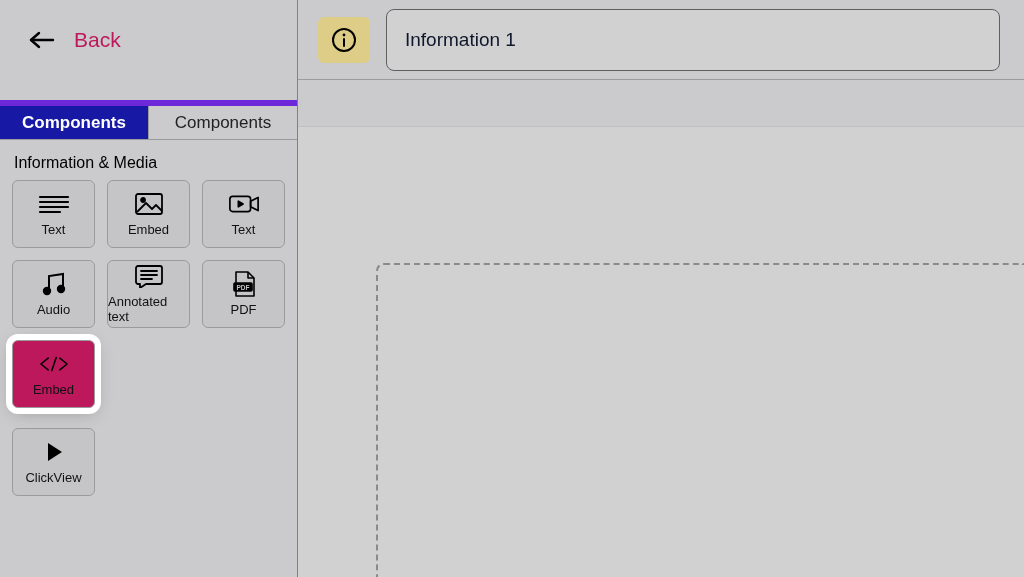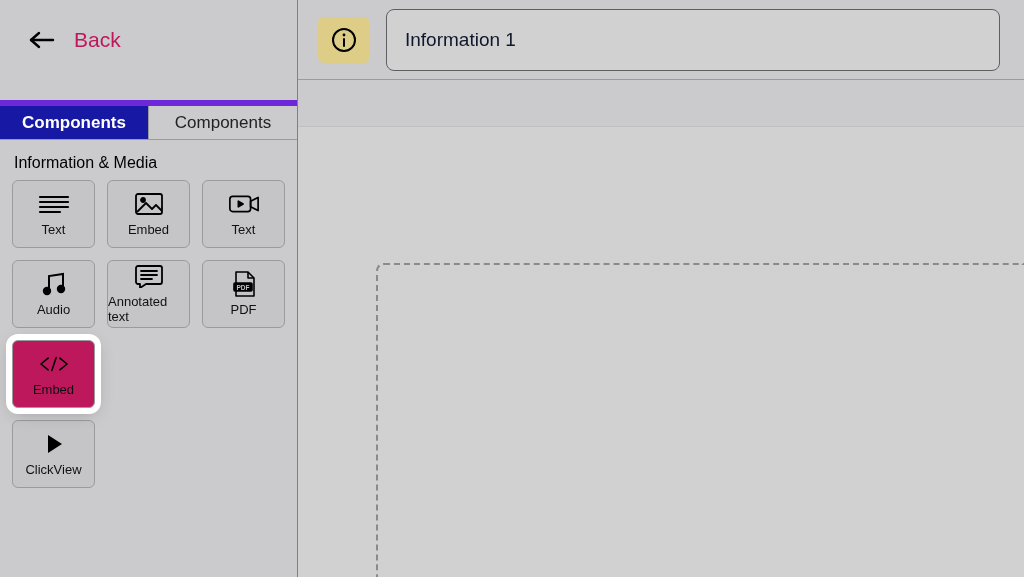--- a/index.html
+++ b/index.html
@@ -12,21 +12,21 @@
   .tab-row { display: flex; height: 40px; border-top: 6px solid #6d28d9; border-bottom: 1px solid #9b9b9d; margin-top: 20px; }
   .tab { flex: 1; display:flex; align-items:center; justify-content:center; font-size: 17px; cursor:pointer; }
   .tab.active { background: #1719a5; color: #fff; font-weight: 600; }
   .tab.inactive { background: #cbcbcd; color: #222; border-left: 1px solid #9b9b9d; }
   .section-title { font-size: 16px; color: #000000; padding: 14px 14px 8px 14px; }
   .grid { display: grid; grid-template-columns: 1fr 1fr 1fr; gap: 12px; padding: 0 12px; }
   .tile { background: #c5c5c7; border: 1px solid #9b9b9d; border-radius: 6px; height: 68px; display:flex; flex-direction:column; align-items:center; justify-content:center; gap: 6px; cursor:pointer; }
   .tile.selected { background: #be185d; box-shadow: 0 0 0 6px #ffffff, 0 4px 18px rgba(0,0,0,0.25); position:relative; z-index:2; }
   .tile .ico { width: 32px; height: 24px; display:flex; align-items:center; justify-content:center; }
   .tile .lbl { font-size: 13px; color: #111; }
-  .tile.last-row { grid-column: 1 / 2; }
+  .tile.last-row { grid-column: 1 / 2; margin-top: 8px; }
   .right-panel { flex: 1; display:flex; flex-direction:column; }
   .right-header { height: 80px; display:flex; align-items:center; gap: 16px; padding: 0 24px 0 20px; border-bottom: 1px solid #9b9b9d; }
   .info-badge { width: 52px; height: 46px; background: #ddcd87; border-radius: 6px; display:flex; align-items:center; justify-content:center; }
   .title-input { flex:1; height: 62px; background: #d1d1d2; border: 1px solid #5f5f61; border-radius: 8px; font-size: 19px; padding: 0 18px; color: #0f172a; outline:none; }
   .middle-gap { height: 46px; }
   .canvas-wrap { flex:1; background: #d1d1d2; border-top: 1px solid #bfbfc1; position:relative; }
   .dashed-box { position:absolute; left: 78px; top: 136px; right: 0; bottom: 0; border: 2px dashed #8a8a8c; border-right: none; border-bottom: none; border-radius: 8px 0 0 0; }
   svg { display:block; }
 </style>
 </head>

